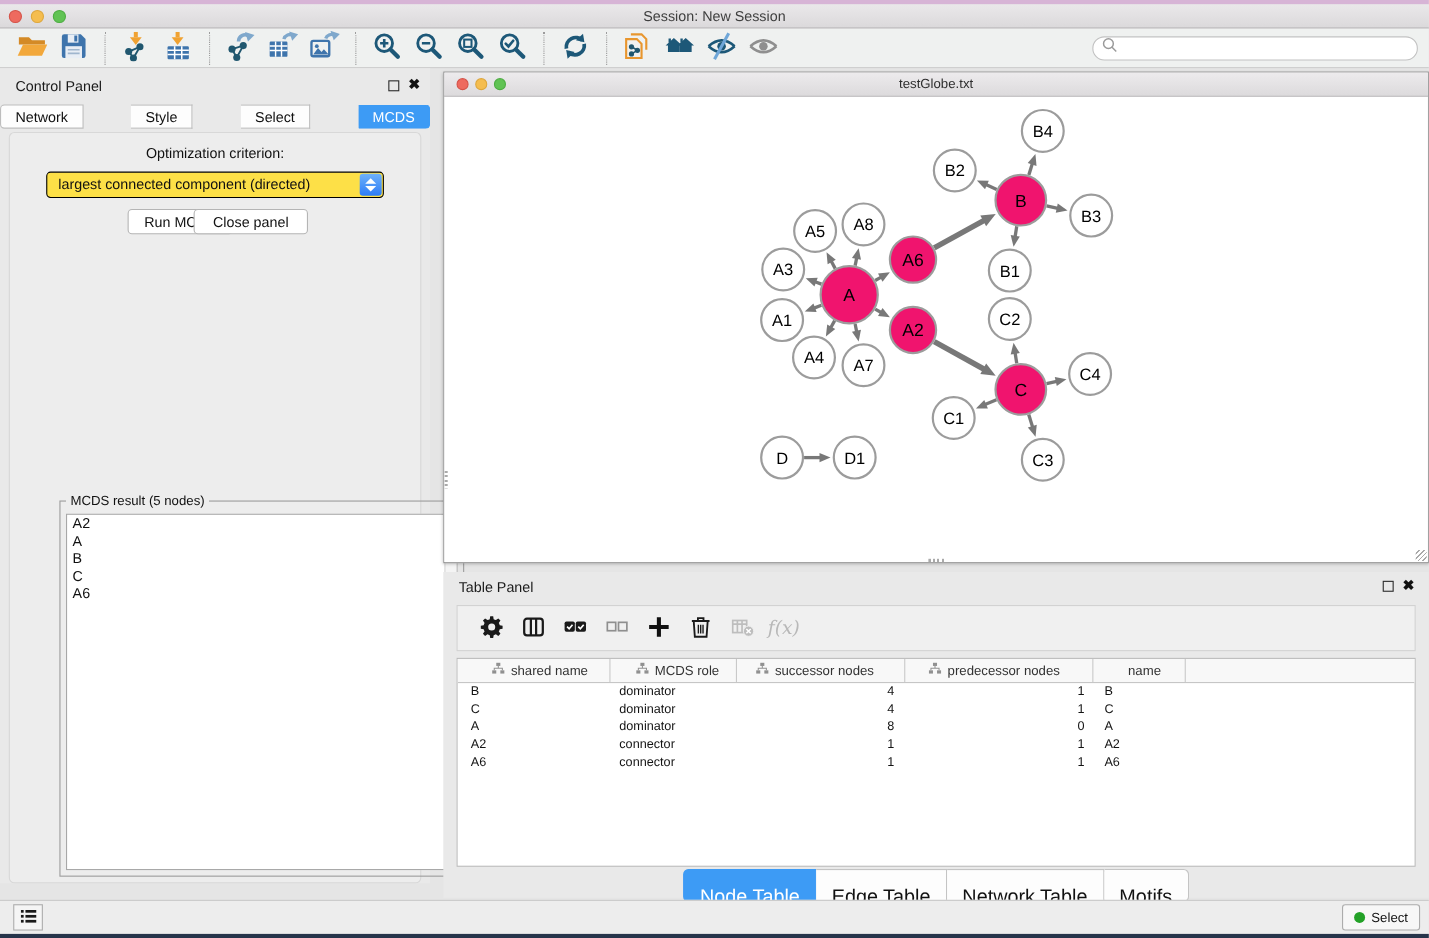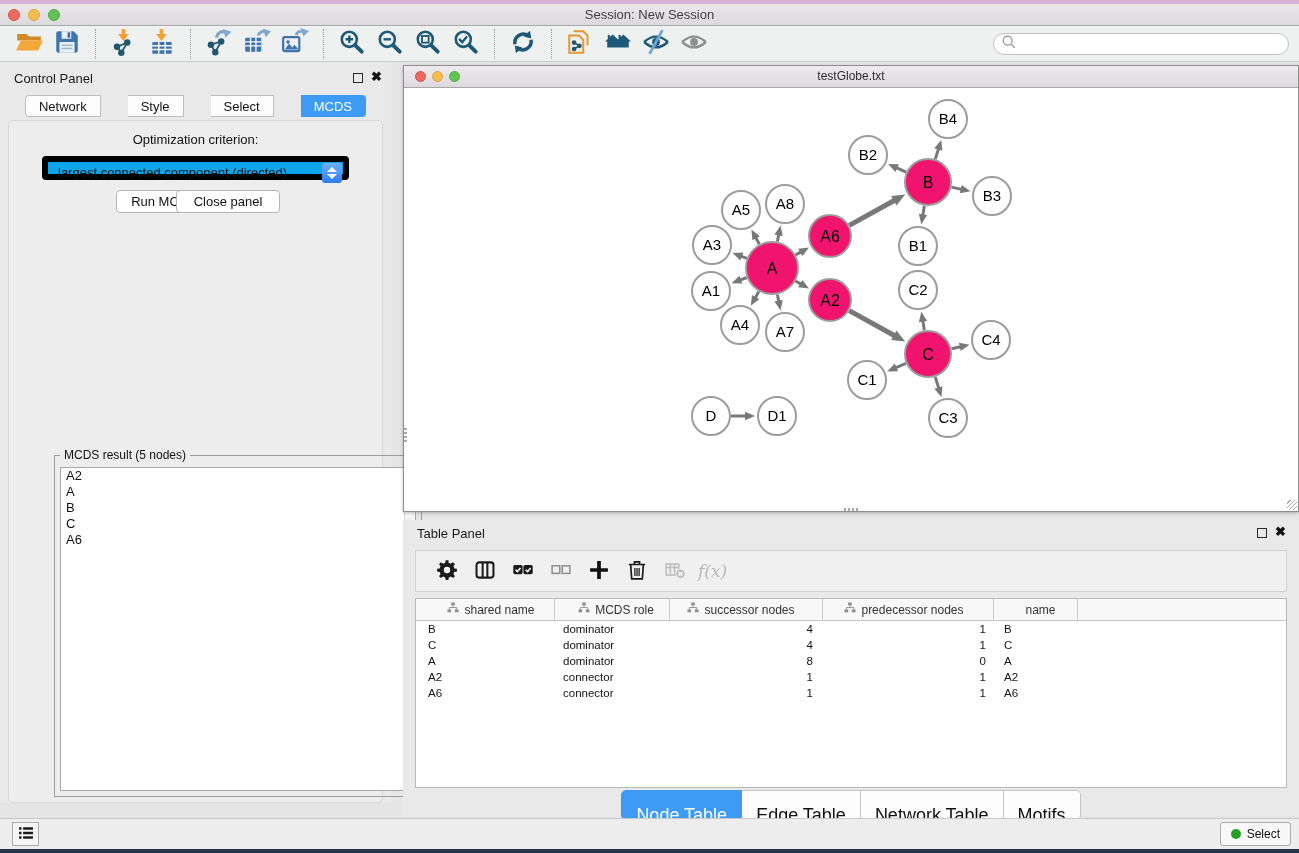--- a/index.html
+++ b/index.html
@@ -30,32 +30,32 @@
   .searchbox input { border:none; outline:none; flex:1; height:18px; font-size:12px; background:transparent; }
 
   
   .control-panel { position:absolute; left:0; top:62px; width:391px; height:741px; background:#E9E9E9; }
   .panel-head { position:relative; height:30px; }
   .panel-head .ptitle { position:absolute; left:14px; top:9px; font-size:13px; color:#1A1A1A; }
   .float-box { position:absolute; top:11px; width:10px; height:10px; border:1.5px solid #2B2B2B; background:transparent; cursor:pointer; }
   .close-x { position:absolute; top:7px; font-size:13px; font-weight:bold; color:#111; cursor:pointer; line-height:16px; }
   .control-panel .float-box { right:28px; } .control-panel .close-x { right:9px; }
 
-  .cp-tabs { position:absolute; left:0; top:33px; width:100%; display:flex; justify-content:center;gap:27px; }
+  .cp-tabs { position:absolute; left:0; top:33px; width:100%; display:flex; justify-content:space-between;gap:27px; }
   .cp-tab { height:22px; line-height:21px; font-size:13px; color:#111; background:#FDFDFD;
     border:1px solid #BDBDBD; border-left:none; padding:0 13px; cursor:pointer; }
   .cp-tab:first-child { border-left:1px solid #BDBDBD; border-radius:4px 0 0 4px; }
   .cp-tab:last-child { border-radius:0 4px 4px 0; }
   .cp-tab.active { background:#3D9BF5; border-color:#3D9BF5; color:#fff; }
 
   .cp-inner { position:absolute; left:8px; top:58px; width:375px; height:683px; background:#EDEDED;
     border:1px solid #D8D8D8; border-radius:5px; }
   .opt-label { position:absolute; left:0; top:70px; width:100%; text-align:center; font-size:13px; color:#111; }
-  .dropdown { position:absolute; left:42px; top:94px; width:307px; height:24px; background:#0ea5e9;
-    border:6px solid #000000; border-radius:4px; font-size:13px; color:#111; line-height:22px;
+  .dropdown { position:absolute; left:42px; top:94px; width:307px; height:24px; background:#fde047;
+    border:1px solid #000000; border-radius:4px; font-size:13px; color:#111; line-height:22px;
     padding-left:10px; cursor:pointer; }
   .dd-stepper { position:absolute; right:1px; top:1px; width:20px; height:20px; border-radius:3px;
     background:linear-gradient(#6EB1F9,#2D7CF7); }
   .dd-stepper .up { position:absolute; left:5px; top:4px; width:0; height:0;
     border-left:5px solid transparent; border-right:5px solid transparent; border-bottom:5px solid #fff; }
   .dd-stepper .down { position:absolute; left:5px; bottom:4px; width:0; height:0;
     border-left:5px solid transparent; border-right:5px solid transparent; border-top:5px solid #fff; }
   .cp-btn { position:absolute; top:128px; height:23px; background:#FFFFFF; border:1px solid #B5B5B5;
     border-radius:4px; font-size:13px; color:#111; cursor:pointer; font-family:inherit; }
   .btn-run { left:84px; width:96px;margin-left:32px; }

